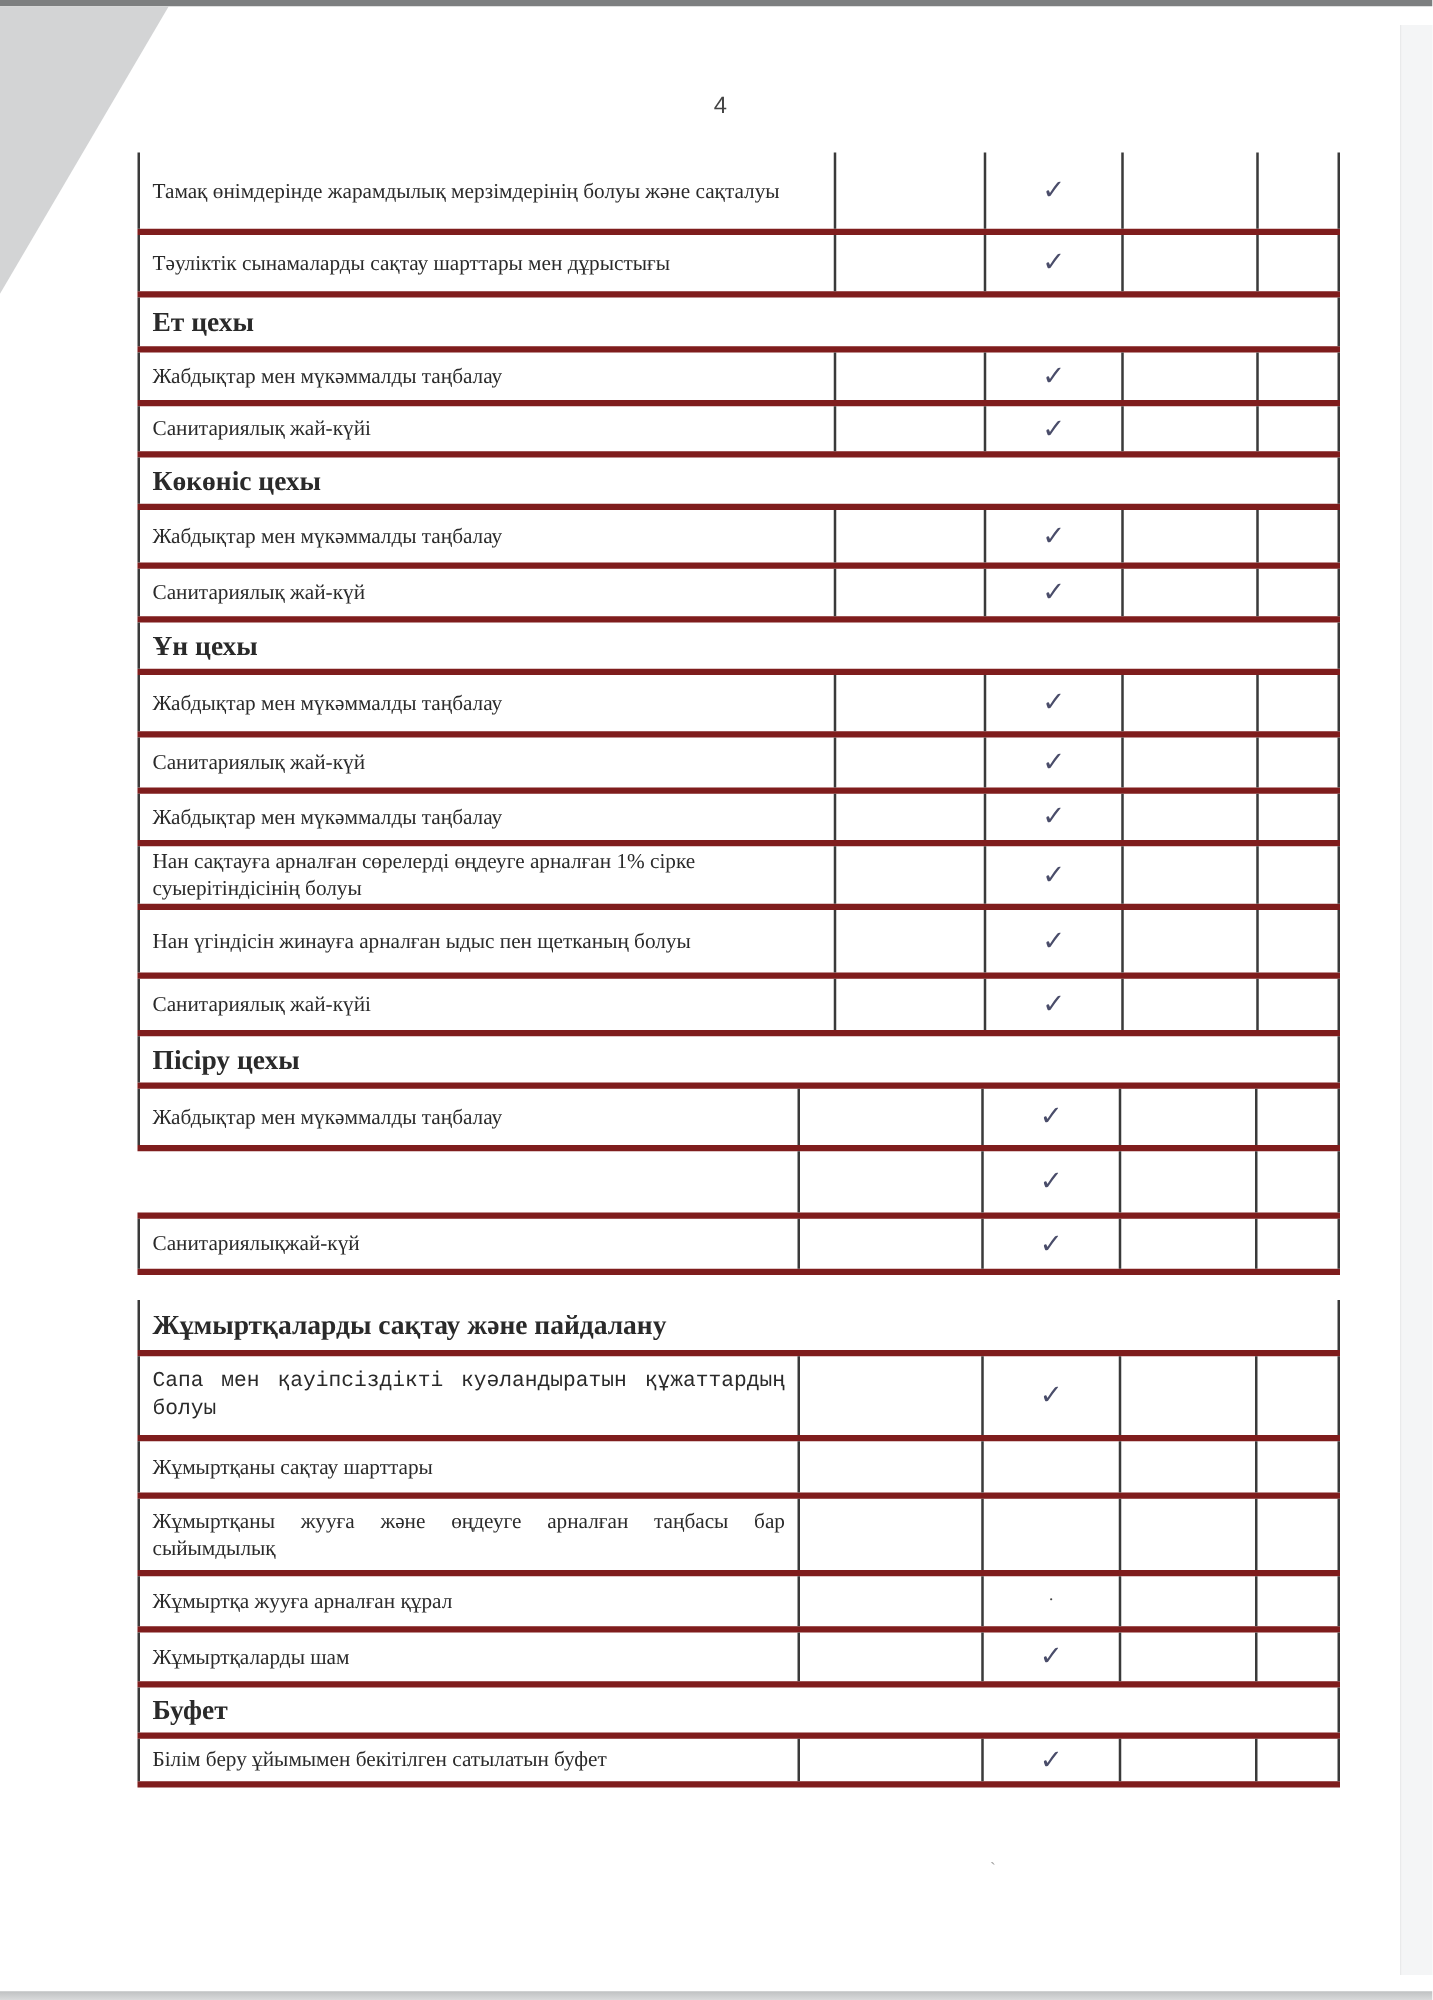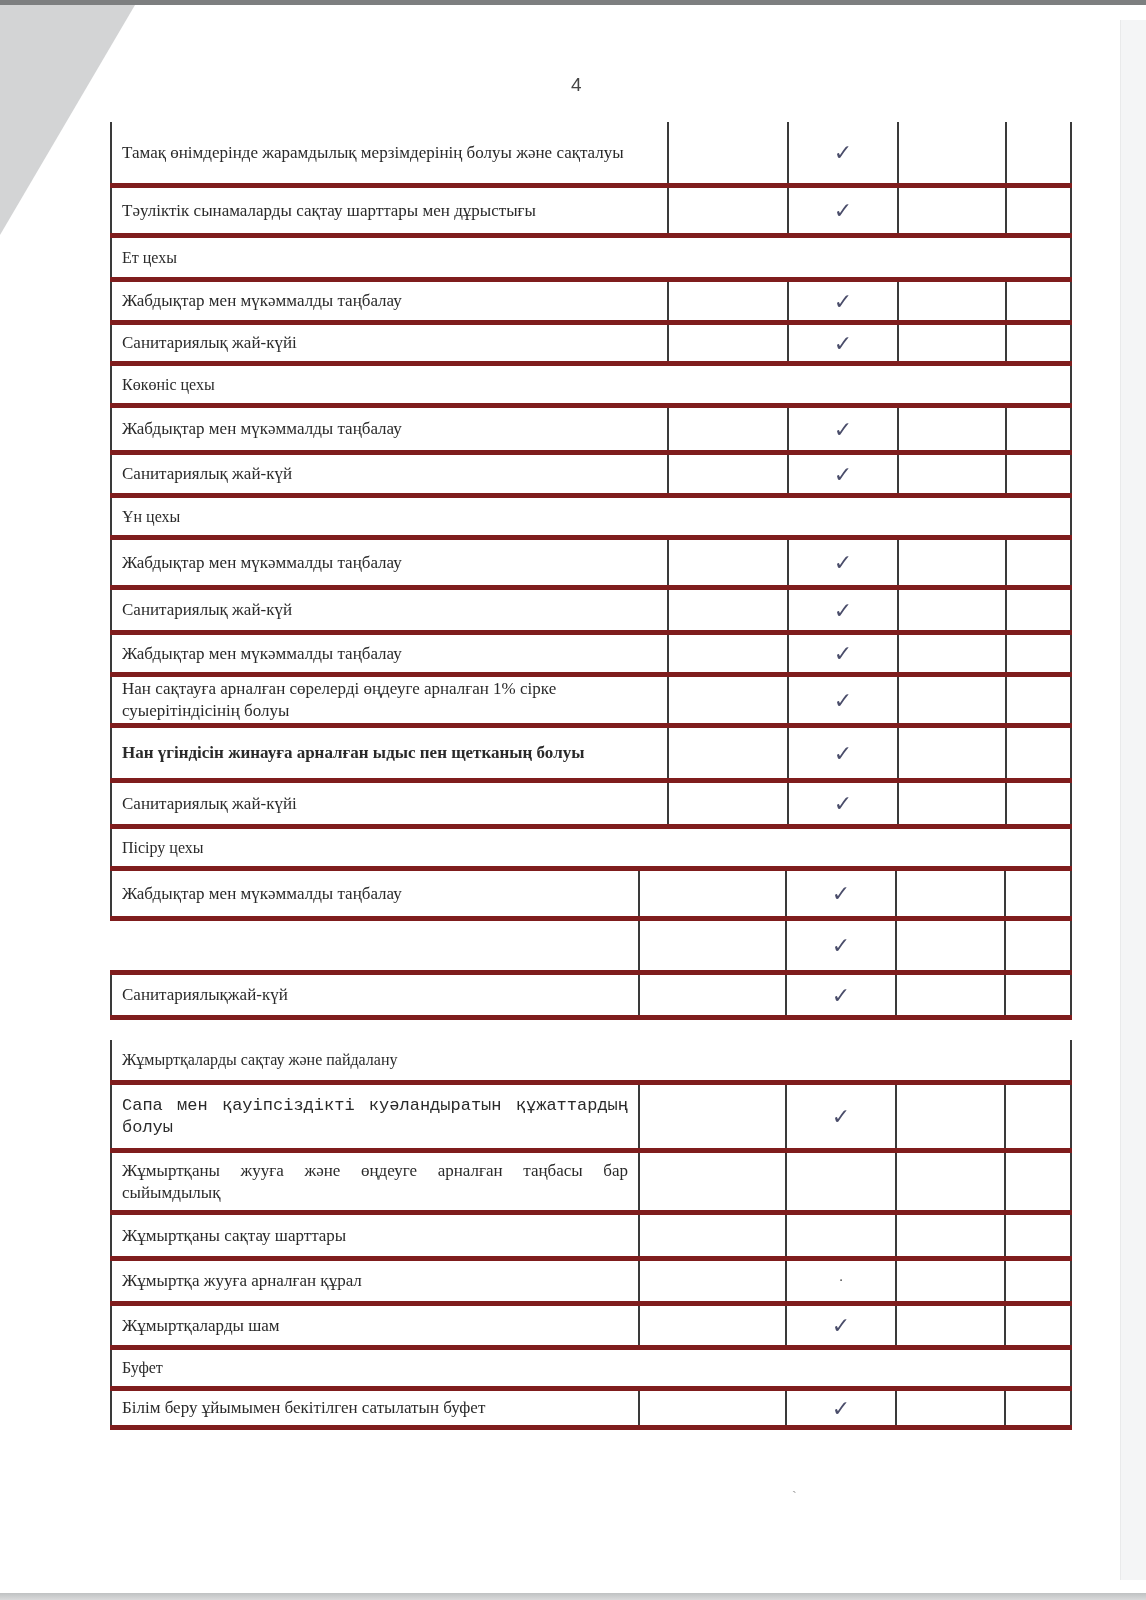--- a/index.html
+++ b/index.html
@@ -24,21 +24,21 @@
     font-size: 17px; line-height: 22px;
     border-left: 2px solid #3a3a3a;
   }
   .row .label.justify { text-align: justify; text-align-last: left; }
   .row .cell {
     position: absolute; top: 0; bottom: 0; box-sizing: border-box;
     border-left: 2px solid #3a3a3a;
     display: flex; align-items: center; justify-content: center;
   }
   .row .cell.last { border-right: 2px solid #3a3a3a; }
-  .row.section .label { font-weight: normal; font-size: 16px; right: 0; border-right: 2px solid #3a3a3a; }
+  .row.section .label { font-weight: bold; font-size: 22px; right: 0; border-right: 2px solid #3a3a3a; }
   .check {
     font-family: "DejaVu Sans", sans-serif; font-size: 22px; color: #4a4d6a; font-weight: normal;
   }
   .mark-dot { font-size: 14px; color: #444; }
   .scribble { position: absolute; left: 792px; top: 1478px; width: 10px; height: 12px; color: #9a9a9a; font-size: 14px; }
 </style>
 </head>
 <body>
 
 <div class="scan-top"></div>
@@ -144,21 +144,21 @@
     <div class="row" style="height: 51px;">
       <div class="label" style="width: 557px;">Нан сақтауға арналған сөрелерді өңдеуге арналған 1% сірке суыерітіндісінің болуы</div>
       <div class="cell" style="left: 557px; width: 120px;"></div>
       <div class="cell" style="left: 677px; width: 110px;">
         <span class="check">✓</span>
       </div>
       <div class="cell" style="left: 787px; width: 108px;"></div>
       <div class="cell last" style="left: 895px; width: 67px;"></div>
     </div>
     <div class="row" style="height: 55px;">
-      <div class="label" style="width: 605px; font-weight: bold;">Нан үгіндісін жинауға арналған ыдыс пен щетканың болуы</div>
+      <div class="label" style="width: 605px;">Нан үгіндісін жинауға арналған ыдыс пен щетканың болуы</div>
       <div class="cell" style="left: 557px; width: 120px;"></div>
       <div class="cell" style="left: 677px; width: 110px;">
         <span class="check">✓</span>
       </div>
       <div class="cell" style="left: 787px; width: 108px;"></div>
       <div class="cell last" style="left: 895px; width: 67px;"></div>
     </div>
     <div class="row" style="height: 46px;">
       <div class="label" style="width: 557px;">Санитариялық жай-күйі</div>
       <div class="cell" style="left: 557px; width: 120px;"></div>
@@ -202,34 +202,34 @@
     </div>
     <div class="row" style="height: 68px;">
       <div class="label justify" style="width: 528px; font-family: Liberation Mono, monospace;">Сапа мен қауіпсіздікті куәландыратын құжаттардың болуы</div>
       <div class="cell" style="left: 528px; width: 147px;"></div>
       <div class="cell" style="left: 675px; width: 110px;">
         <span class="check">✓</span>
       </div>
       <div class="cell" style="left: 785px; width: 109px;"></div>
       <div class="cell last" style="left: 894px; width: 68px;"></div>
     </div>
+    <div class="row" style="height: 46px;">
+      <div class="label" style="width: 528px;">Жұмыртқаны сақтау шарттары</div>
+      <div class="cell" style="left: 528px; width: 147px;"></div>
+      <div class="cell" style="left: 675px; width: 110px;"></div>
+      <div class="cell" style="left: 785px; width: 109px;"></div>
+      <div class="cell last" style="left: 894px; width: 68px;"></div>
+    </div>
     <div class="row" style="height: 62px;">
       <div class="label justify" style="width: 528px;">Жұмыртқаны жууға және өңдеуге арналған таңбасы бар сыйымдылық</div>
       <div class="cell" style="left: 528px; width: 147px;"></div>
       <div class="cell" style="left: 675px; width: 110px;"></div>
       <div class="cell" style="left: 785px; width: 109px;"></div>
       <div class="cell last" style="left: 894px; width: 68px;"></div>
     </div>
-    <div class="row" style="height: 46px;">
-      <div class="label" style="width: 528px;">Жұмыртқаны сақтау шарттары</div>
-      <div class="cell" style="left: 528px; width: 147px;"></div>
-      <div class="cell" style="left: 675px; width: 110px;"></div>
-      <div class="cell" style="left: 785px; width: 109px;"></div>
-      <div class="cell last" style="left: 894px; width: 68px;"></div>
-    </div>
     <div class="row" style="height: 45px;">
       <div class="label" style="width: 528px;">Жұмыртқа жууға арналған құрал</div>
       <div class="cell" style="left: 528px; width: 147px;"></div>
       <div class="cell" style="left: 675px; width: 110px;">
         <span class="mark-dot">·</span>
       </div>
       <div class="cell" style="left: 785px; width: 109px;"></div>
       <div class="cell last" style="left: 894px; width: 68px;"></div>
     </div>
     <div class="row" style="height: 44px;">

